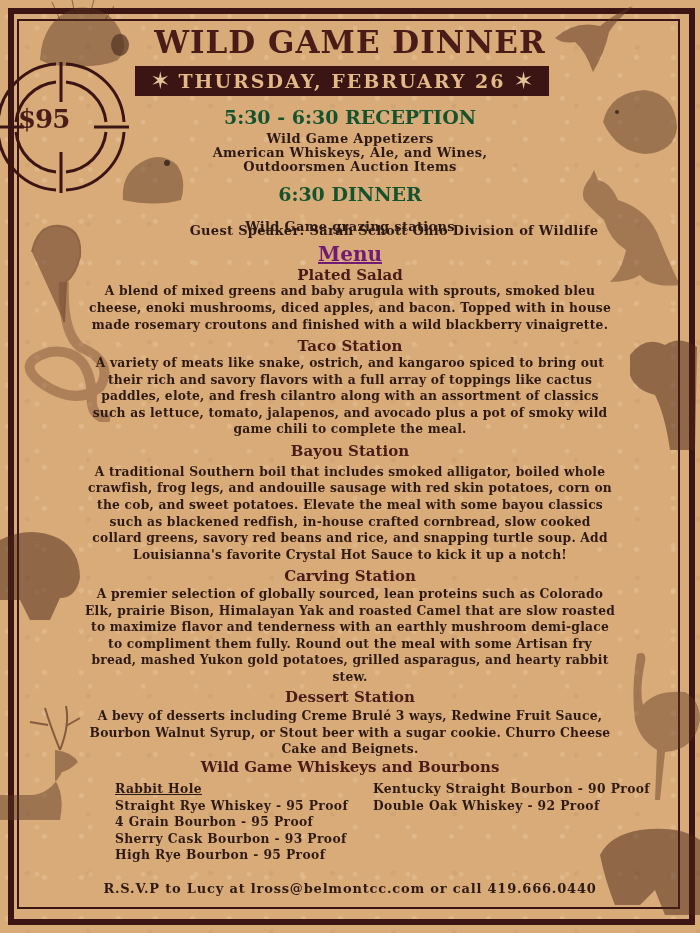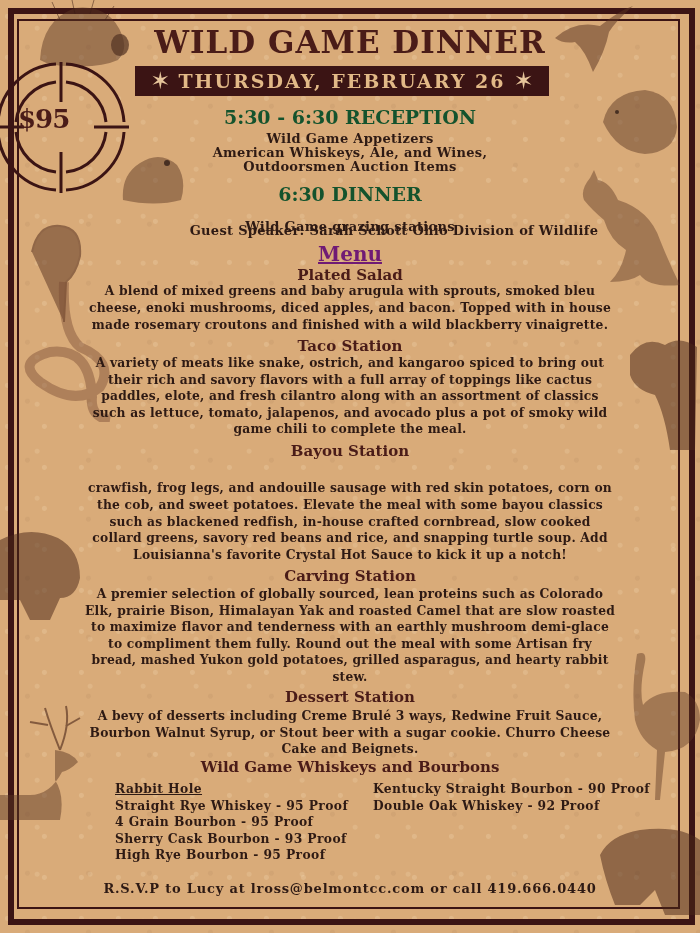--- a/index.html
+++ b/index.html
@@ -198,20 +198,21 @@
   <div class="center desc" style="top:317px;">made rosemary croutons and finished with a wild blackberry vinaigrette.</div>
 
   <div class="center station" style="top:338px;">Taco Station</div>
   <div class="center desc" style="top:355px;">A variety of meats like snake, ostrich, and kangaroo spiced to bring out</div>
   <div class="center desc" style="top:372px;">their rich and savory flavors with a full array of toppings like cactus</div>
   <div class="center desc" style="top:388px;">paddles, elote, and fresh cilantro along with an assortment of classics</div>
   <div class="center desc" style="top:405px;">such as lettuce, tomato, jalapenos, and avocado plus a pot of smoky wild</div>
   <div class="center desc" style="top:421px;">game chili to complete the meal.</div>
 
   <div class="center station" style="top:443px;">Bayou Station</div>
+  <div class="center desc" style="top:464px;">A traditional Southern boil that includes smoked alligator, boiled whole</div>
   <div class="center desc" style="top:480px;">crawfish, frog legs, and andouille sausage with red skin potatoes, corn on</div>
   <div class="center desc" style="top:497px;">the cob, and sweet potatoes.  Elevate the meal with some bayou classics</div>
   <div class="center desc" style="top:514px;">such as blackened redfish, in-house crafted cornbread, slow cooked</div>
   <div class="center desc" style="top:530px;">collard greens, savory red beans and rice, and snapping turtle soup.  Add</div>
   <div class="center desc" style="top:547px;">Louisianna's favorite Crystal Hot Sauce to kick it up a notch!</div>
 
   <div class="center station" style="top:568px;">Carving Station</div>
   <div class="center desc" style="top:586px;">A premier selection of globally sourced, lean proteins such as Colorado</div>
   <div class="center desc" style="top:603px;">Elk, prairie Bison, Himalayan Yak and roasted Camel that are slow roasted</div>
   <div class="center desc" style="top:619px;">to maximize flavor and tenderness with an earthly mushroom demi-glace</div>

